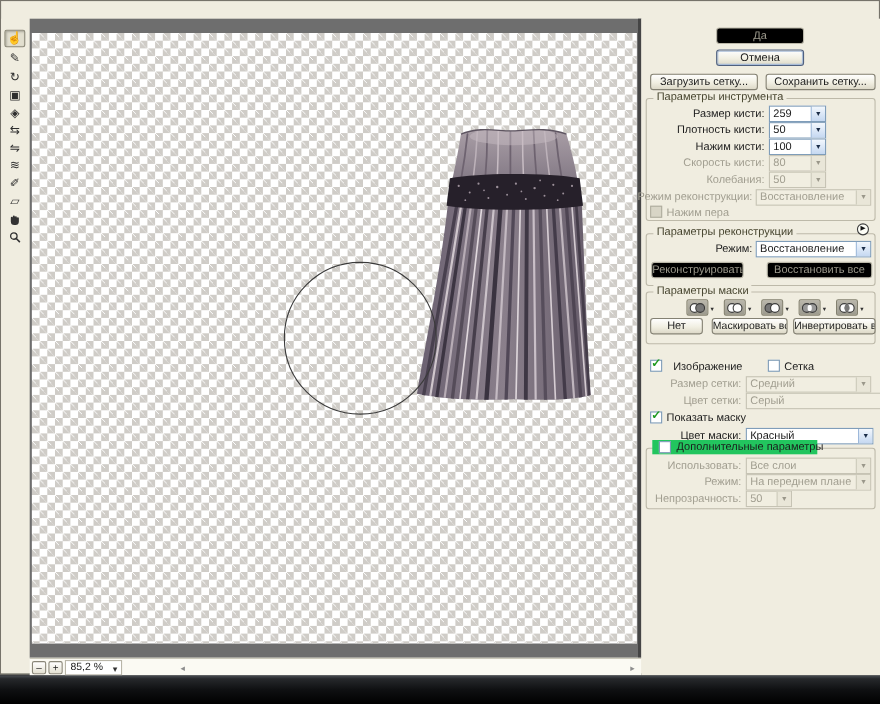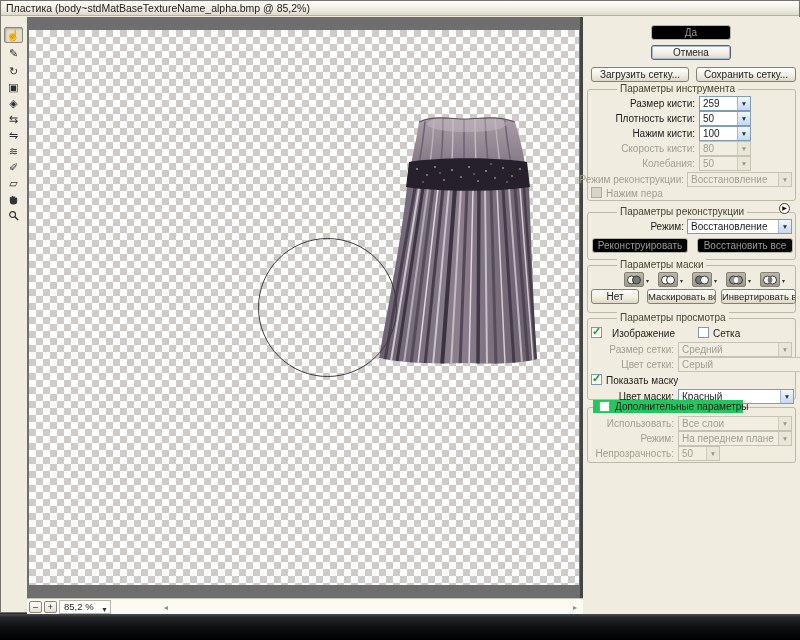--- a/index.html
+++ b/index.html
@@ -47,21 +47,21 @@
   .hscroll-arrow { position:absolute; top:4px; font-size:8px; color:#8d8d8d; }
   
   .panel { position:absolute; left:582px; top:16px; width:218px; height:597px; background:#f0ede0; }
   .xp-btn { position:absolute; height:15px; background:linear-gradient(#fefefe,#f1efe2 55%,#ddd9c8);
     border:1px solid #848173; border-radius:3px; font-size:10px; line-height:13px;
     text-align:center; color:#1c1c1c; overflow:hidden; white-space:nowrap; }
   .xp-btn.dis { color:#9d9a8d; background:#000000; border-color:#bab7a8; }
   .xp-btn.default { border:1px solid #50617f; box-shadow:0 0 0 1px #a8bcd8 inset; }
   .group { position:absolute; left:4px; width:209px; border:1px solid #bdb9a9; border-radius:3px; }
   .gtitle { position:absolute; top:-7px; left:6px; background:#f0ede0; padding:0 3px;
-    font-size:10px; color:#47452f; white-space:nowrap;margin-left:23px; }
+    font-size:10px; color:#47452f; white-space:nowrap; }
   .lbl { position:absolute; font-size:10px; color:#1c1c1c; text-align:right; white-space:nowrap; }
   .lbl.dis { color:#a19e90; }
   .combo { position:absolute; height:15px; background:#fff; border:1px solid #7f9db9; font-size:10px; }
   .combo .txt { display:block; margin-right:1px; padding:1px 0 0 3px; white-space:nowrap; overflow:hidden; }
   .combo .arr { position:absolute; right:0; top:0; bottom:0; width:13px;
     background:linear-gradient(#f2f7fd,#c5d8f1); border-left:1px solid #9db8da;
     font-size:6.5px; color:#1a2c47; text-align:center; line-height:13px; }
   .combo.dis { background:#f1eee1; border-color:#c6c3b4; color:#a19e90; }
   .combo.dis .arr { background:#e9e6d8; border-left-color:#cecbbc; color:#9a978a; }
   .cb { position:absolute; width:11px; height:11px; background:#fff; border:1px solid #7c9ab5; }
@@ -78,23 +78,20 @@
   
   .taskbar { position:absolute; left:0; top:614px; width:800px; height:26px;
     background:linear-gradient(180deg,#4a4e53 0%,#26282b 12%,#0f1012 50%,#000 100%); }
 </style>
 </head>
 <body>
 
 <div id="screen">
 
   <div id="dialog">
-    <div class="titlebar">
-      <span>Пластика (body~stdMatBaseTextureName_alpha.bmp @ 85,2%)</span>
-    </div>
 
     <div class="toolcol">
       <div class="tool sel" style="top:10px"><span>☝</span></div>
       <div class="tool" style="top:28px"><span>✎</span></div>
       <div class="tool" style="top:46px"><span>↻</span></div>
       <div class="tool" style="top:62px"><span>▣</span></div>
       <div class="tool" style="top:78px"><span>◈</span></div>
       <div class="tool" style="top:94px"><span>⇆</span></div>
       <div class="tool" style="top:110px"><span>⇋</span></div>
       <div class="tool" style="top:126px"><span>≋</span></div>
@@ -256,21 +253,21 @@
 
       <div class="group" style="top:195px; height:48px">
         <div class="gtitle">Параметры реконструкции</div>
       </div>
       <div class="round-btn" style="left:196px; top:186px">▶</div>
       <div class="lbl" style="left:40px; top:204px; width:61px">Режим:</div>
       <div class="combo" style="left:104px; top:202px; width:105px">
           <span class="txt">Восстановление</span>
           <span class="arr">▼</span>
         </div>
-      <div class="xp-btn dis" style="left:9px;   top:221px; width:96px"><span>Реконструировать</span></div>
+      <div class="xp-btn dis" style="left:9px;   top:221px; width:84px"><span>Реконструировать</span></div>
       <div class="xp-btn dis" style="left:114px; top:221px; width:96px"><span>Восстановить все</span></div>
 
       <div class="group" style="top:248px; height:48px">
         <div class="gtitle">Параметры маски</div>
       </div>
       <div style="position:absolute; left:0; top:255px; width:218px; height:16px">
         <div class="mask-btn" style="left:41px">
             <svg width="16" height="10" viewBox="0 0 16 10">
               <circle cx="5.5" cy="5" r="4" fill="#fdfdfd" stroke="#3a3a3a"></circle>
               <circle cx="10.5" cy="5" r="4" fill="#777" stroke="#3a3a3a"></circle>
@@ -305,23 +302,20 @@
               <circle cx="10.5" cy="5" r="4" fill="#fdfdfd" stroke="#3a3a3a"></circle>
               <path d="M8,1.3 a4 4 0 0 1 0,7.4 a4 4 0 0 1 0,-7.4" fill="#777"></path>
             </svg>
           </div>
         <div class="mask-arr" style="left:199px">▾</div>
       </div>
       <div class="xp-btn" style="left:8px;   top:272px; width:48px"><span>Нет</span></div>
       <div class="xp-btn" style="left:64px;  top:272px; width:69px; font-size:9.5px"><span>Маскировать все</span></div>
       <div class="xp-btn" style="left:138px; top:272px; width:75px; font-size:9.5px"><span>Инвертировать все</span></div>
 
-      <div class="group" style="top:301px; height:82px">
-        <div class="gtitle">Параметры просмотра</div>
-      </div>
       <div class="cb checked" style="left:8px; top:310px"></div>
       <div class="cblbl" style="left:29px; top:311px">Изображение</div>
       <div class="cb" style="left:115px; top:310px"></div>
       <div class="cblbl" style="left:130px; top:311px">Сетка</div>
       <div class="lbl dis" style="left:0; top:327px; width:91px">Размер сетки:</div>
       <div class="combo dis" style="left:95px; top:325px; width:114px">
           <span class="txt">Средний</span>
           <span class="arr">▼</span>
         </div>
       <div class="lbl dis" style="left:0; top:342px; width:91px">Цвет сетки:</div>

